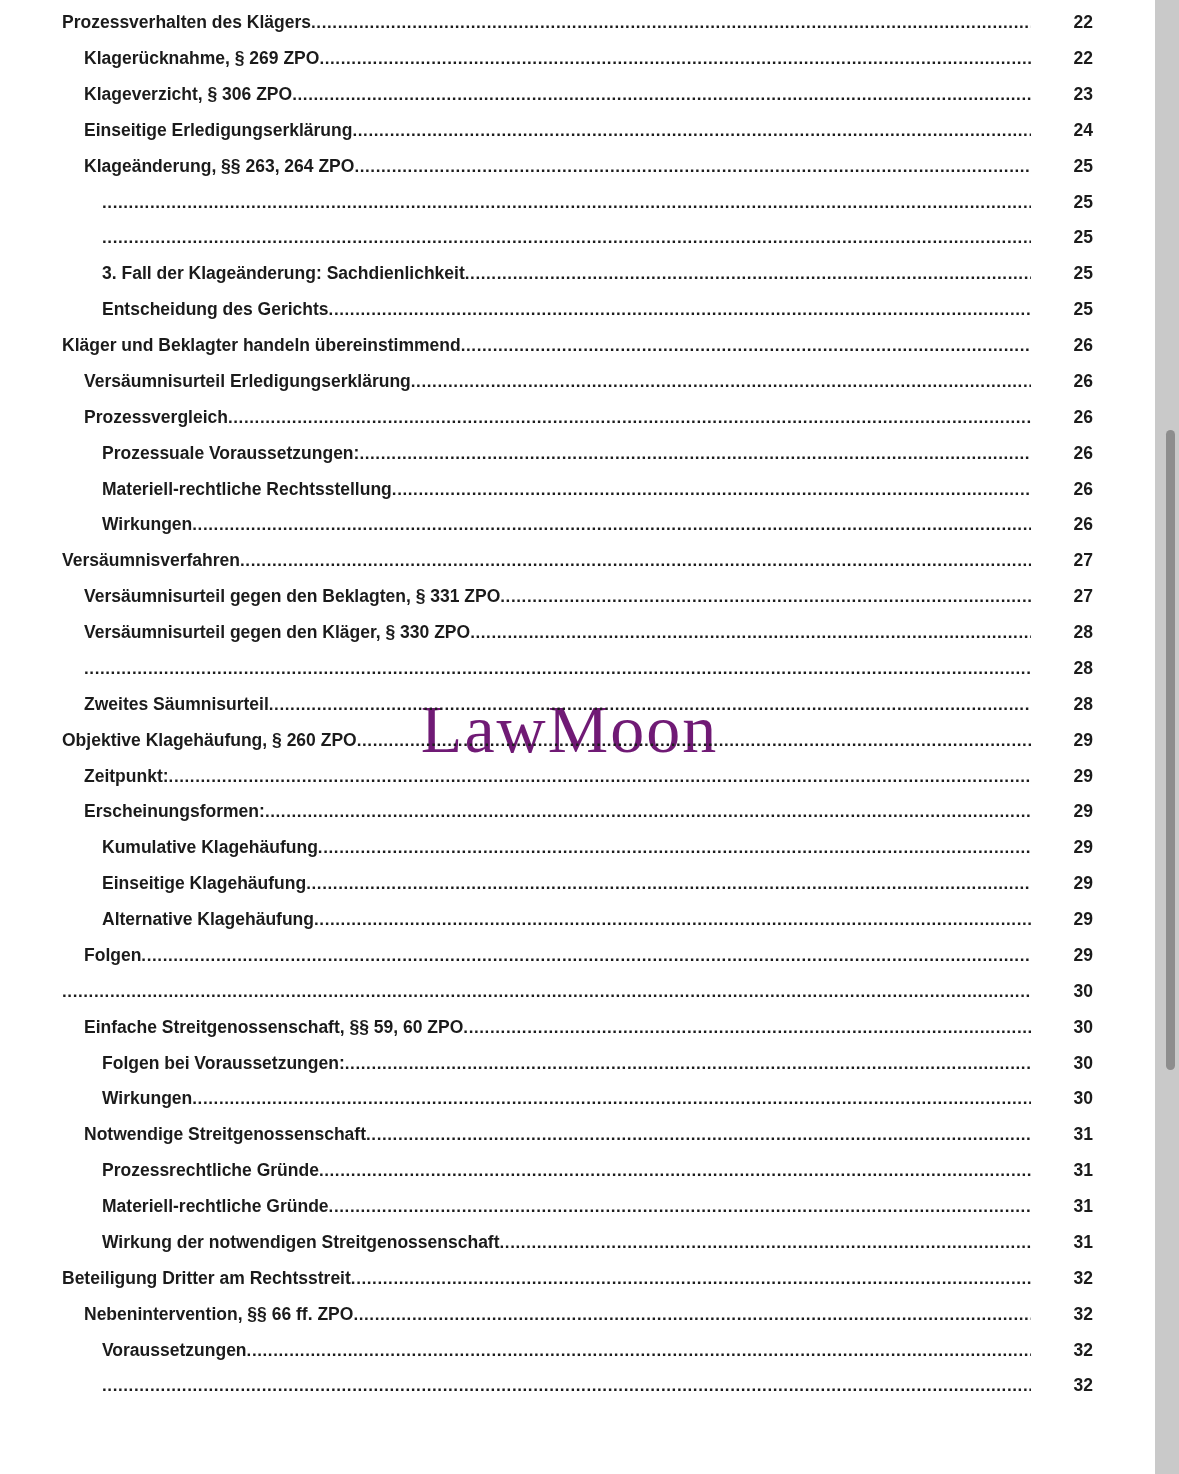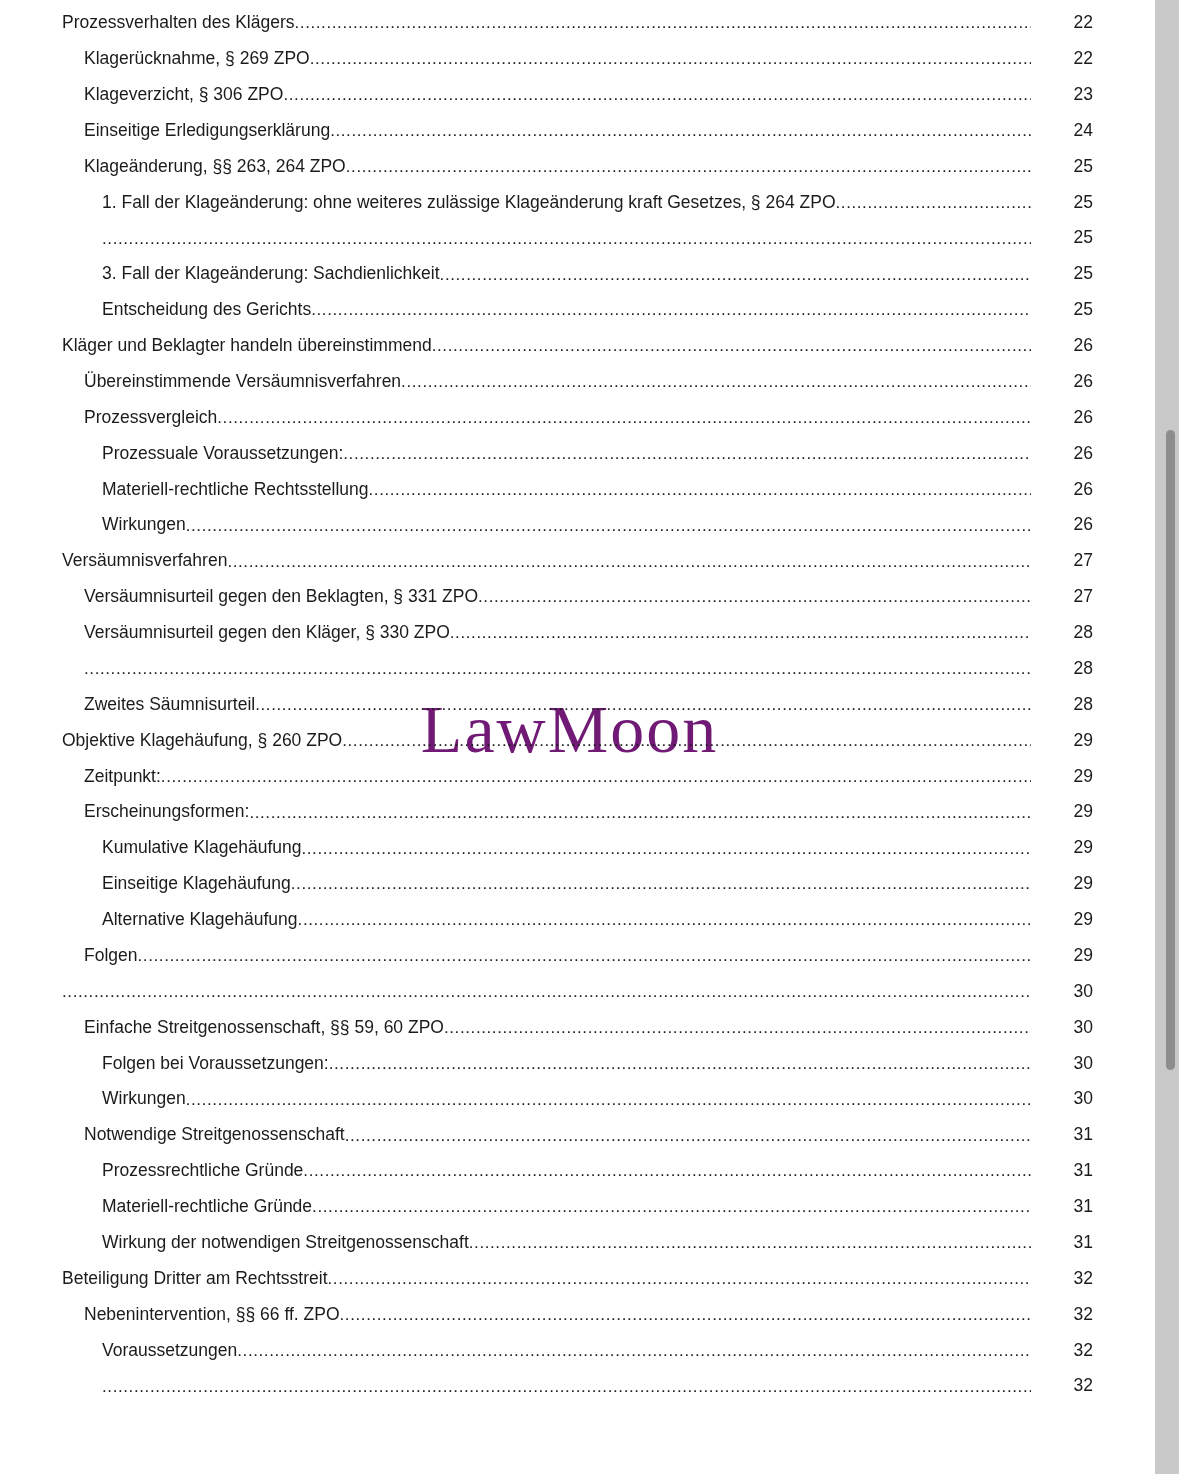--- a/index.html
+++ b/index.html
@@ -53,26 +53,27 @@
     user-select: none;
     z-index: 1;
   }
   #toc {
     position: relative;
     z-index: 2;
     padding-top: 5px;
   }
   .toc-entry {
     display: flex;
-    align-items: center;
+    align-items: flex-start;
     font-size: 17.5px;
     color: #1b1b1b;
     line-height: 1;
     padding: 9.2px 0;
     white-space: nowrap;
+    font-weight: bold;
   }
   .toc-entry .title {
     flex: 0 0 auto;
   }
   .toc-entry .leader {
     flex: 1 1 auto;
     overflow: hidden;
     white-space: nowrap;
     margin: 0 0px;
     color: #1b1b1b;
@@ -114,21 +115,20 @@
         <span class="title">Einseitige Erledigungserklärung</span>
         <span class="leader">....................................................................................................................................................................................................................................................................</span>
         <span class="page">24</span>
       </div>
       <div class="toc-entry lvl-2">
         <span class="title">Klageänderung, §§ 263, 264 ZPO</span>
         <span class="leader">....................................................................................................................................................................................................................................................................</span>
         <span class="page">25</span>
       </div>
       <div class="toc-entry lvl-3">
-        <span class="title">1. Fall der Klageänderung: ohne weiteres zulässige Klageänderung kraft Gesetzes, § 264 ZPO </span>
         <span class="leader">....................................................................................................................................................................................................................................................................</span>
         <span class="page">25</span>
       </div>
       <div class="toc-entry lvl-3">
         <span class="leader">....................................................................................................................................................................................................................................................................</span>
         <span class="page">25</span>
       </div>
       <div class="toc-entry lvl-3">
         <span class="title">3. Fall der Klageänderung: Sachdienlichkeit </span>
         <span class="leader">....................................................................................................................................................................................................................................................................</span>
@@ -138,21 +138,21 @@
         <span class="title">Entscheidung des Gerichts</span>
         <span class="leader">....................................................................................................................................................................................................................................................................</span>
         <span class="page">25</span>
       </div>
       <div class="toc-entry lvl-1">
         <span class="title">Kläger und Beklagter handeln übereinstimmend </span>
         <span class="leader">....................................................................................................................................................................................................................................................................</span>
         <span class="page">26</span>
       </div>
       <div class="toc-entry lvl-2">
-        <span class="title">Übereinstimmende Versäumnisverfahren </span>
+        <span class="title">Versäumnisurteil Erledigungserklärung </span>
         <span class="leader">....................................................................................................................................................................................................................................................................</span>
         <span class="page">26</span>
       </div>
       <div class="toc-entry lvl-2">
         <span class="title">Prozessvergleich</span>
         <span class="leader">....................................................................................................................................................................................................................................................................</span>
         <span class="page">26</span>
       </div>
       <div class="toc-entry lvl-3">
         <span class="title">Prozessuale Voraussetzungen:</span>

